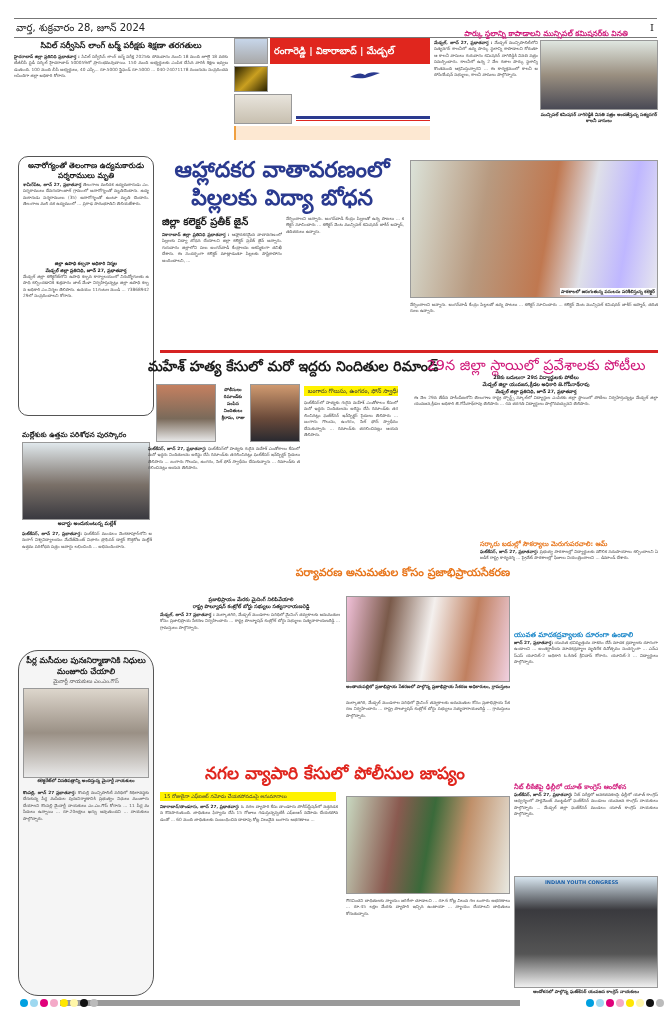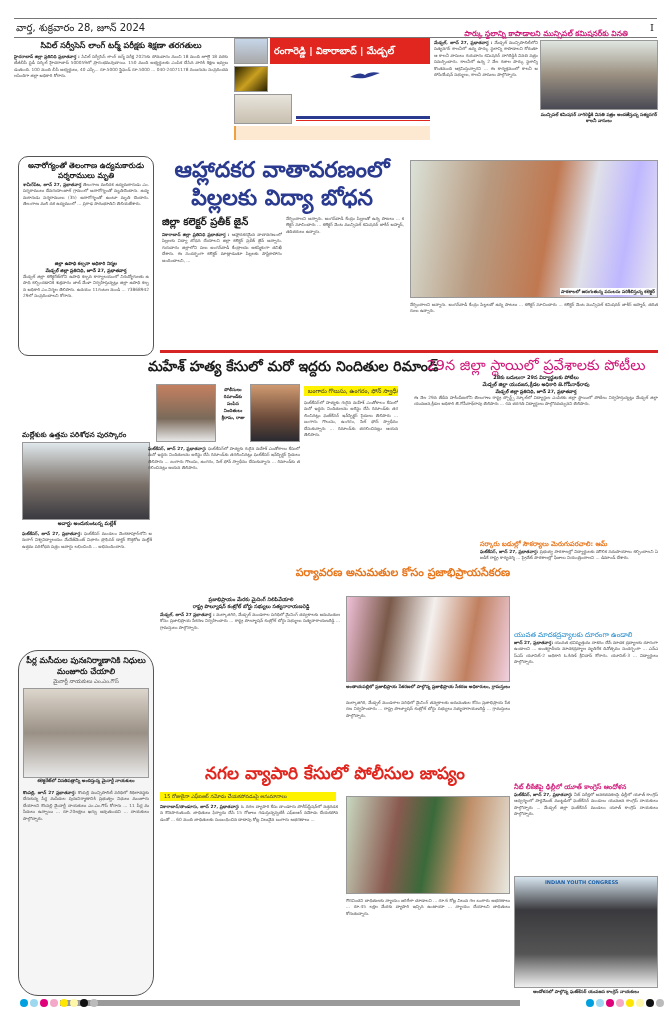--- a/index.html
+++ b/index.html
@@ -57,21 +57,21 @@
 <div class="abs" style="left:434px;top:28px;width:224px;height:112px;">
   <div class="h-pink" style="font-size:7.5px;line-height:11px;text-align:center;white-space:nowrap;overflow:hidden;">పార్కు స్థలాన్ని కాపాడాలని మున్సిపల్ కమిషనర్‌కు వినతి</div>
   <div class="txt" style="position:absolute;left:0;top:12px;width:104px;height:100px;">
     <span class="dl">మేడ్చల్, జూన్ 27, ప్రభాతవార్త :</span>
     <span>మేడ్చల్ మున్సిపాలిటీలోని సత్యనగర్ కాలనీలో ఉన్న పార్కు స్థలాన్ని కాపాడాలని కోరుతూ ఆ కాలనీ వాసులు గురువారం కమిషనర్ నాగిరెడ్డికి వినతి పత్రం సమర్పించారు. కాలనీలో ఉన్న 2 వేల గజాల పార్కు స్థలాన్ని కొంతమంది ఆక్రమిస్తున్నారని ... ఈ కార్యక్రమంలో కాలనీ అసోసియేషన్ సభ్యులు, కాలనీ వాసులు పాల్గొన్నారు.</span>
   </div>
   <div class="photo" style="position:absolute;left:106px;top:12px;width:118px;height:70px;background:linear-gradient(#dfe6e0,#9a8f80 50%,#4a4a55);"></div>
   <div class="cap" style="position:absolute;left:106px;top:84px;width:118px;font-size:4.5px;line-height:6px;">మున్సిపల్ కమిషనర్ నాగిరెడ్డికి వినతి పత్రం అందజేస్తున్న సత్యనగర్ కాలనీ వాసులు</div>
 </div>
 
-<div class="abs box" style="left:18px;top:156px;width:136px;height:200px;padding:4px;">
+<div class="abs box" style="left:18px;top:156px;width:136px;height:260px;padding:4px;">
   <div class="h-dark" style="font-size:7.5px;line-height:10px;text-align:center;">అనారోగ్యంతో తెలంగాణ ఉద్యమకారుడు పర్శరాములు మృతి</div>
   <div class="txt" style="height:78px;margin-top:1px;">
     <span class="dl">శామీర్‌పేట, జూన్ 27, ప్రభాతవార్త</span>
     <span>తెలంగాణ మలిదశ ఉద్యమకారుడు ఎం.పర్శరాములు దేవరయాంజాల్ గ్రామంలో అనారోగ్యంతో మృతిచెందారు. ఉద్యమకారుడు పర్శరాములు (35) అనారోగ్యంతో ఉంటూ మృతి చెందారు. తెలంగాణ మలి దశ ఉద్యమంలో ... ప్రగాఢ సానుభూతిని తెలియజేశారు.</span>
   </div>
   <div style="font-size:4.6px;line-height:7px;text-align:center;font-weight:bold;">జిల్లా ఉపాధి కల్పనా అధికారి నిర్మల</div>
   <div style="font-size:4.6px;line-height:7px;text-align:center;font-weight:bold;">మేడ్చల్ జిల్లా ప్రతినిధి, జూన్ 27, ప్రభాతవార్త</div>
   <div class="txt" style="height:80px;">
     <span>మేడ్చల్ జిల్లా కలెక్టరేట్‌లోని ఉపాధి కల్పన కార్యాలయంలో నిరుద్యోగులకు ఉపాధి కల్పించడానికి శుక్రవారం జాబ్ మేళా నిర్వహిస్తున్నట్లు జిల్లా ఉపాధి కల్పన అధికారి ఎం.నిర్మల తెలిపారు. ఉదయం 11గంటల నుండి ... 7386894229లో సంప్రదించాలని కోరారు.</span>
   </div>
@@ -159,21 +159,21 @@
     <span>మల్కాజిగిరి, మేడ్చల్ మండలాల పరిధిలో మైనింగ్ తవ్వకాలకు అనుమతుల కోసం ప్రజాభిప్రాయ సేకరణ నిర్వహించారు ... రాష్ట్ర పొల్యూషన్ కంట్రోల్ బోర్డు సభ్యులు సత్యనారాయణరెడ్డి ... గ్రామస్తులు పాల్గొన్నారు.</span>
   </div>
   <div class="photo" style="position:absolute;left:186px;top:36px;width:164px;height:86px;background:linear-gradient(100deg,#f0c0d8,#7a5a4a 25%,#f4f0ee 50%,#c08060 75%,#f0d0e0);"></div>
   <div class="cap" style="position:absolute;left:186px;top:124px;width:164px;font-size:4.5px;line-height:6px;">అంతాయపల్లిలో ప్రజాభిప్రాయ సేకరణలో పాల్గొన్న ప్రజాభిప్రాయ సేకరణ అధికారులు, గ్రామస్తులు</div>
   <div class="txt" style="position:absolute;left:186px;top:140px;width:164px;height:46px;">
     <span>మల్కాజిగిరి, మేడ్చల్ మండలాల పరిధిలో మైనింగ్ తవ్వకాలకు అనుమతుల కోసం ప్రజాభిప్రాయ సేకరణ నిర్వహించారు ... రాష్ట్ర పొల్యూషన్ కంట్రోల్ బోర్డు సభ్యులు సత్యనారాయణరెడ్డి ... గ్రామస్తులు పాల్గొన్నారు.</span>
   </div>
 </div>
 
 <div class="abs" style="left:514px;top:630px;width:144px;height:150px;">
-  <div style="color:#1b87c9;font-weight:normal;font-size:7px;line-height:10px;white-space:nowrap;overflow:hidden;">యువత మాదకద్రవ్యాలకు దూరంగా ఉండాలి</div>
+  <div style="color:#1b87c9;font-weight:bold;font-size:7px;line-height:10px;white-space:nowrap;overflow:hidden;">యువత మాదకద్రవ్యాలకు దూరంగా ఉండాలి</div>
   <div class="txt" style="height:136px;">
     <span class="dl">జూన్ 27, ప్రభాతవార్త:</span>
     <span>యువత భవిష్యత్తును నాశనం చేసే మాదక ద్రవ్యాలకు దూరంగా ఉండాలని ... అంతర్జాతీయ మాదకద్రవ్యాల వ్యతిరేక దినోత్సవం సందర్భంగా ... ఎన్ఎస్ఎస్ యూనిట్-2 అధికారి ఓ.కిరణ్ శ్రీనివాస్ కోరారు. యూనిట్-3 ... విద్యార్థులు పాల్గొన్నారు.</span>
   </div>
 </div>
 
 <div class="abs" style="left:514px;top:782px;width:144px;height:220px;">
   <div class="h-pink" style="font-size:6.5px;line-height:10px;white-space:nowrap;overflow:hidden;">నీట్ లీకేజీపై ఢిల్లీలో యూత్ కాంగ్రెస్ ఆందోళన</div>
   <div class="txt" style="height:80px;">
     <span class="dl">ఘట్‌కేసర్, జూన్ 27, ప్రభాతవార్త:</span>

